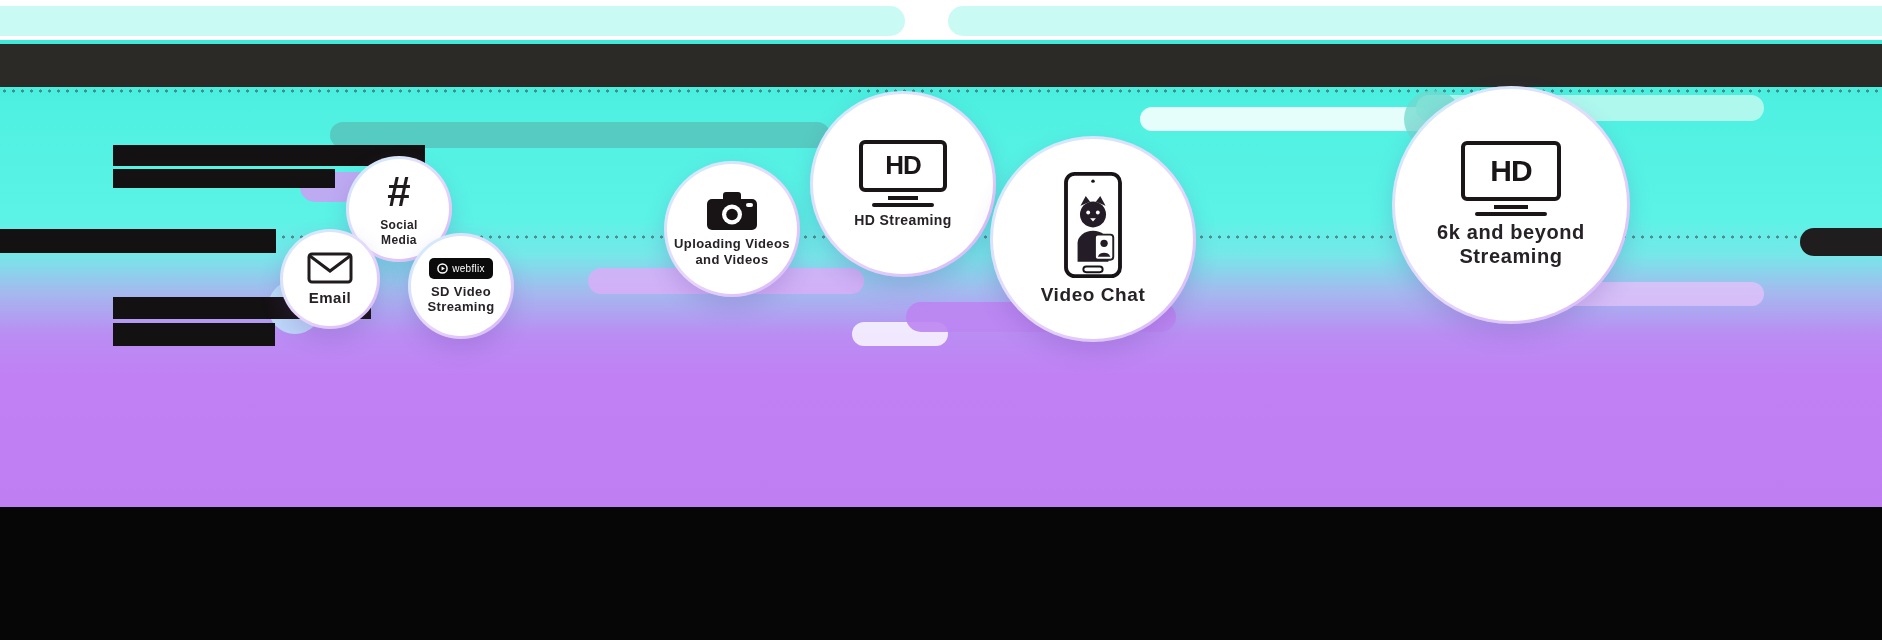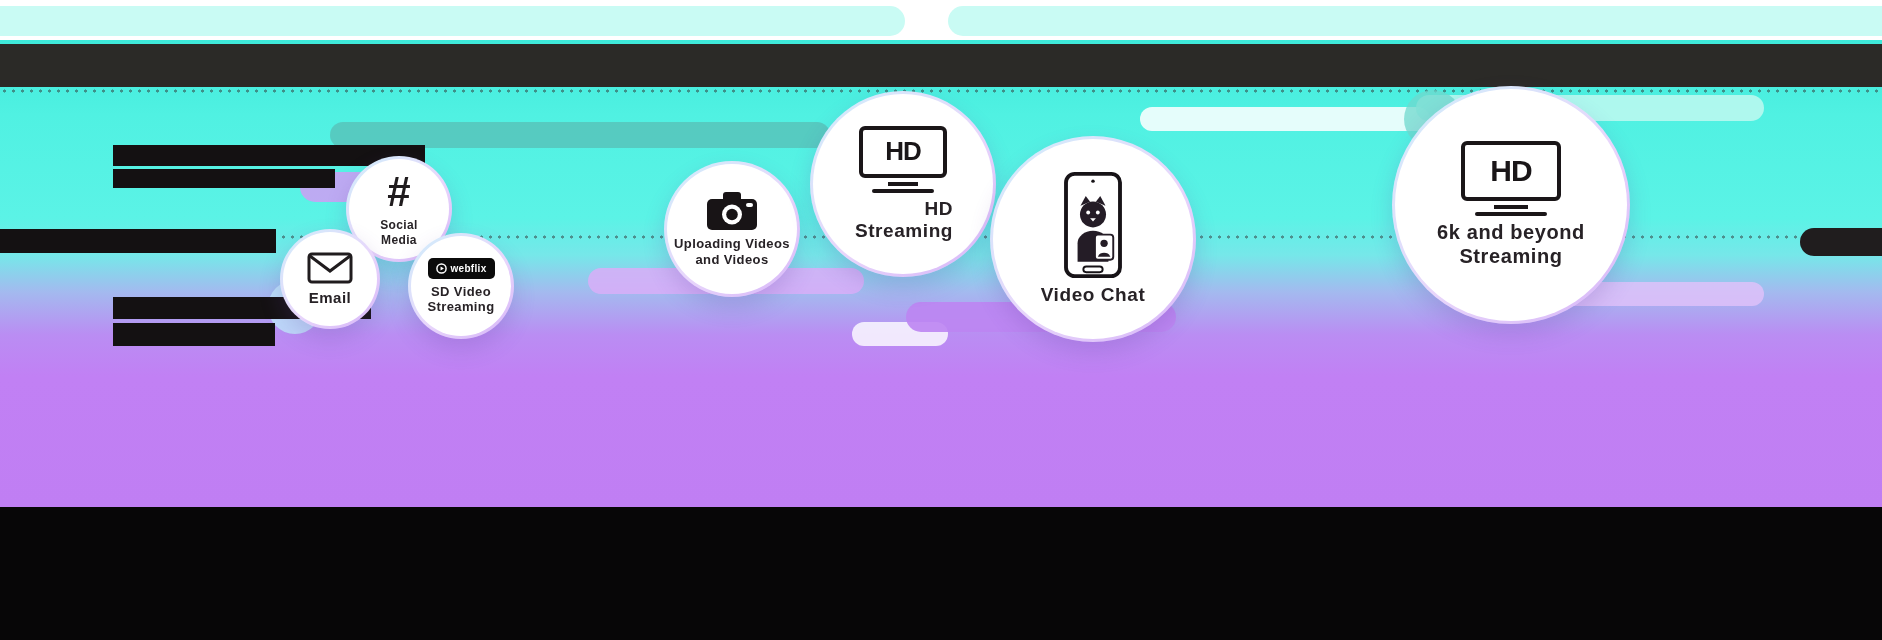--- a/index.html
+++ b/index.html
@@ -74,30 +74,30 @@
   .b-upload    { left:664px;  top:161px; width:136px; height:136px; }
   .b-hd        { left:810px;  top:91px;  width:186px; height:186px; }
   .b-videochat { left:990px;  top:136px; width:206px; height:206px; }
   .b-fourk     { left:1392px; top:86px;  width:238px; height:238px; }
 
   .lbl-email     { font-size:15px; }
   .lbl-social    { font-size:12px;   max-width:58px; }
   .lbl-audio     { font-size:11.5px; max-width:72px; }
   .lbl-sdvideo   { font-size:13px; max-width:84px; }
   .lbl-upload    { font-size:13px;   max-width:122px; }
-  .lbl-hd        { font-size:19px;   max-width:100px;text-align:right; }
+  .lbl-hd        { font-size:14px;   max-width:100px;text-align:right; }
   .lbl-videochat { font-size:19px;text-align:center; }
   .lbl-fourk     { font-size:20px;   max-width:184px; }
 
   
   .hash-glyph { font-size:42px; font-weight:800; color:#201c1e; line-height:1; }
 
   .webflix-badge {
     background:#0b0b0b; color:#ffffff; border-radius:5px; padding:5px 8px;
-    font-size:10px; font-weight:700; display:flex; align-items:center; gap:4px; letter-spacing:.03em;
+    font-size:10px; font-weight:400; display:flex; align-items:center; gap:4px; letter-spacing:.03em;
   }
 
   .tv-icon { display:flex; flex-direction:column; align-items:center; }
   .tv-screen {
     border:4px solid #1a1618; border-radius:6px; display:flex; align-items:center; justify-content:center;
     font-weight:800; color:#1a1618; letter-spacing:-1px; background:#ffffff;
   }
   .tv-screen-hd { width:88px; height:52px; font-size:26px; }
   .tv-screen-4k { width:100px; height:60px; font-size:30px; }
   .tv-neck { height:4px; background:#1a1618; margin-top:4px; }

